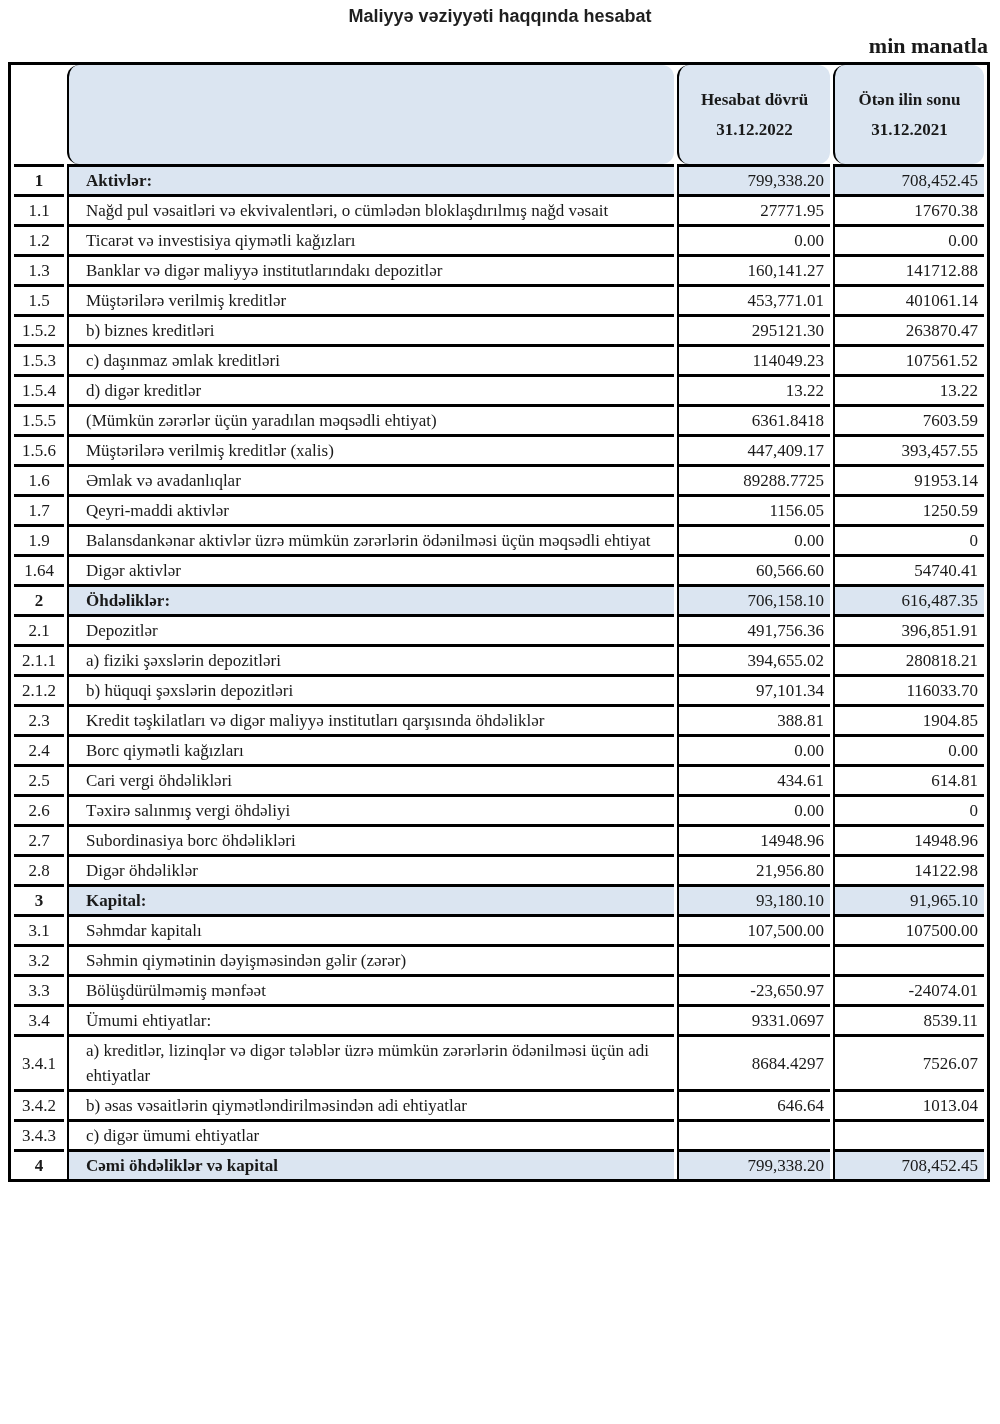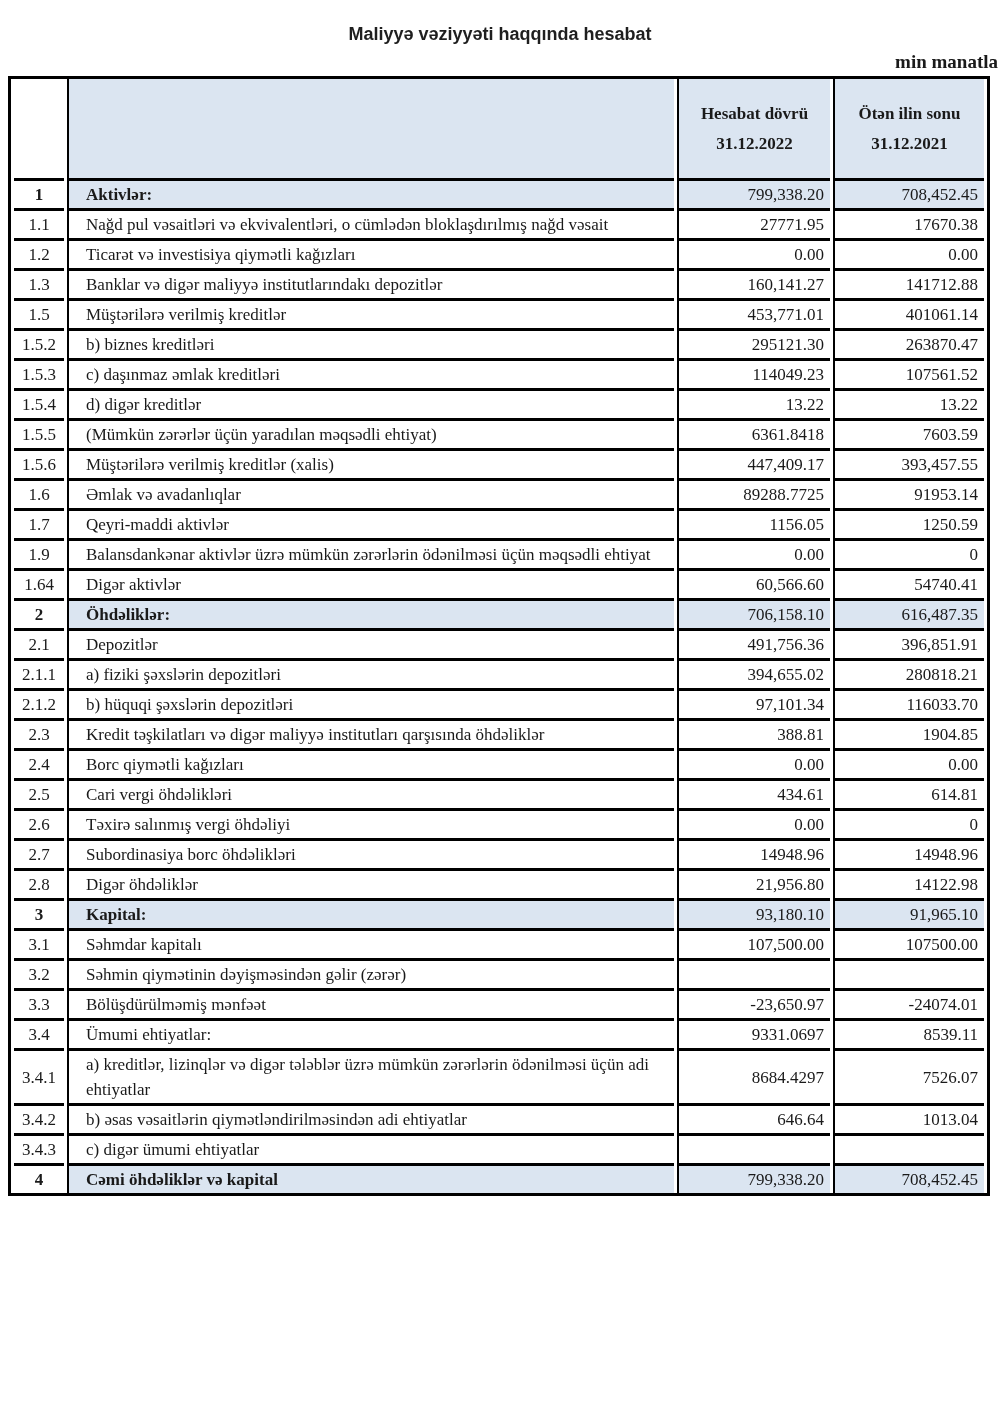--- a/index.html
+++ b/index.html
@@ -10,34 +10,34 @@
   }
   .page {
     width: 1000px;
     height: 1424px;
     background: #ffffff;
     color: #1a1a1a;
     position: relative;
     font-family: "Liberation Serif", serif;
   }
   .report-title {
-    padding-top: 24px;
+    padding-top: 6px;
     text-align: center;
     font-family: "Liberation Sans", sans-serif;
     font-weight: bold;
     font-size: 18px;
     color: #1f1f1f;
     letter-spacing: 0px;
   }
   .unit-note {
     text-align: right;
     font-family: "Liberation Serif", serif;
     font-weight: bold;
-    font-size: 19px;
-    padding-right: 2px;
+    font-size: 22px;
+    padding-right: 12px;
     margin-top: 6px;
     margin-bottom: 3px;
   }
   table.fin {
     margin-left: 8px;
     width: 982px;
     table-layout: fixed;
     border-collapse: separate;
     border-spacing: 3px 0;
     border: 3px solid #000000;
@@ -60,20 +60,21 @@
   th:first-child, td:first-child { border-left: none; }
   thead th { border-top: none; }
 
   thead th {
     height: 97px;
     background: #dbe5f1;
     font-weight: bold;
     text-align: center;
     font-size: 17px;
     line-height: 30px;
+    border-radius: 12px;
   }
   thead th.corner { background: #ffffff; }
 
   td.num { text-align: center; padding: 1px 2px; }
   td.label { text-align: left; padding-left: 17px; }
   td.val { text-align: right; }
 
   tr.section td.label,
   tr.section td.val { background: #dbe5f1; }
   tr.section td.num,

